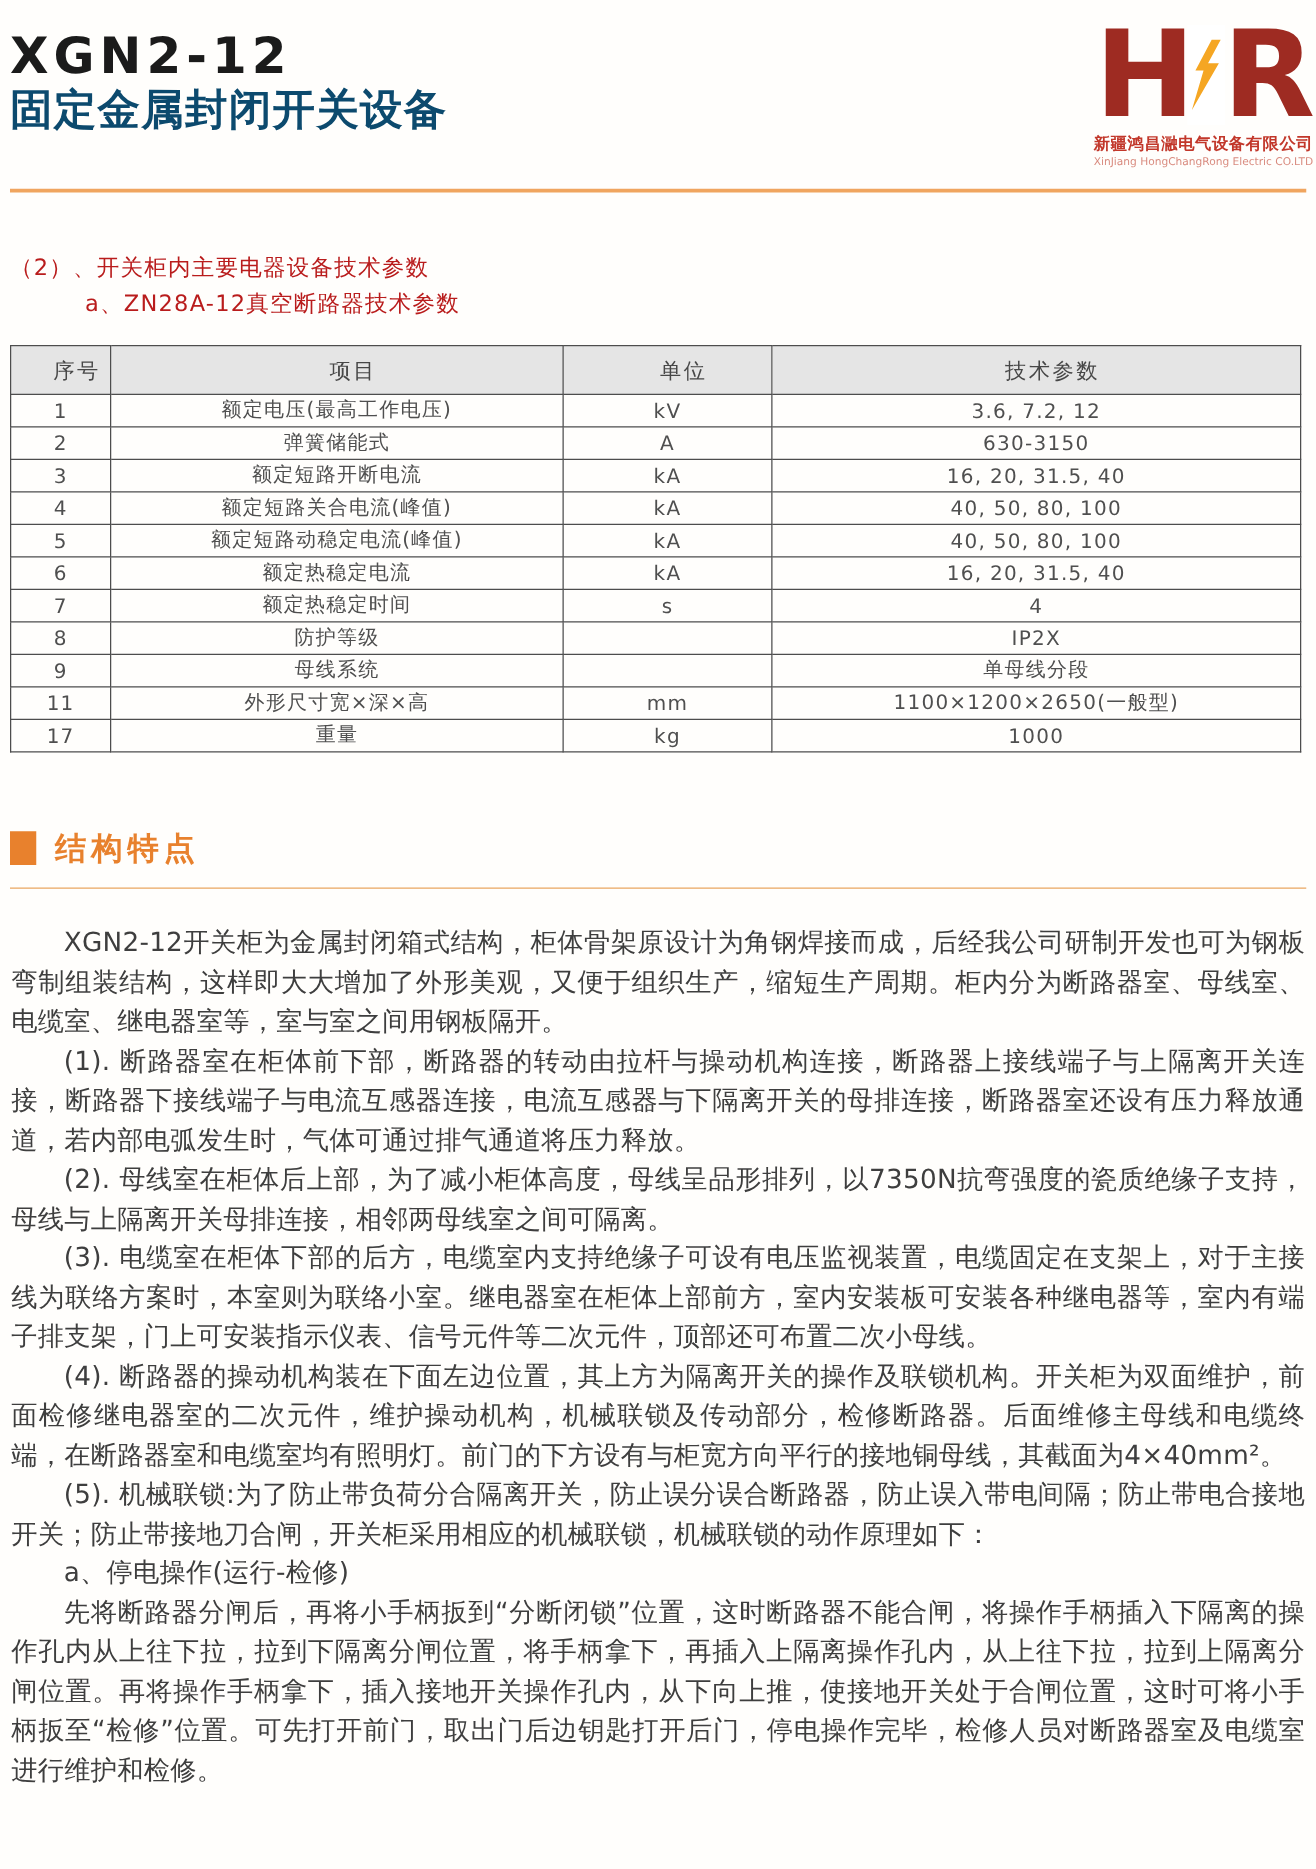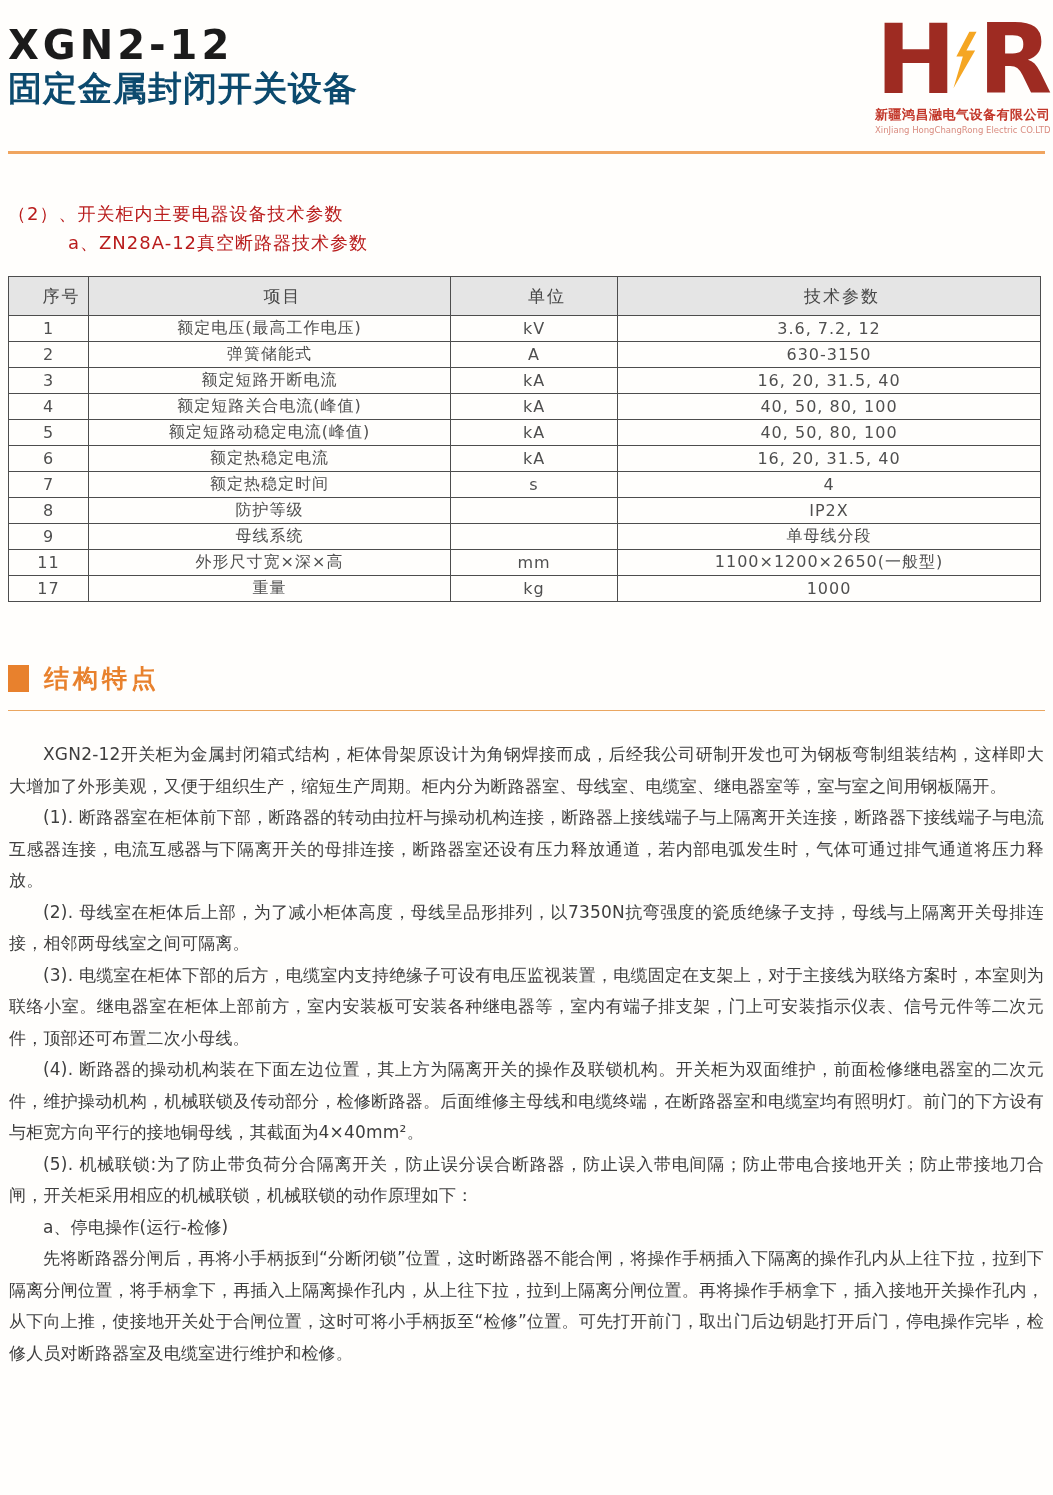--- a/index.html
+++ b/index.html
@@ -76,21 +76,21 @@
   .section-title {
     margin-left: 15px; font-size: 25px; font-weight: bold;
     color: #e8812d; letter-spacing: 4px;
   }
   .section-rule { margin: 15px 8px 0; border: 0; border-top: 1px solid #eaa660; }
 
   
   .content { margin: 28px 9px 0 9px; }
   .content p {
     margin: 0; text-indent: 2em; text-align: justify;
-    font-size: 17px; line-height: 31.5px; color: #3e3e3e;
+    font-size: 21px; line-height: 31.5px; color: #3e3e3e;
     letter-spacing: 0.2px;
   }
 </style>
 </head>
 <body>
 
 <div class="page">
 
   <header class="masthead">
     <h1 class="model-title">XGN2-12</h1>

